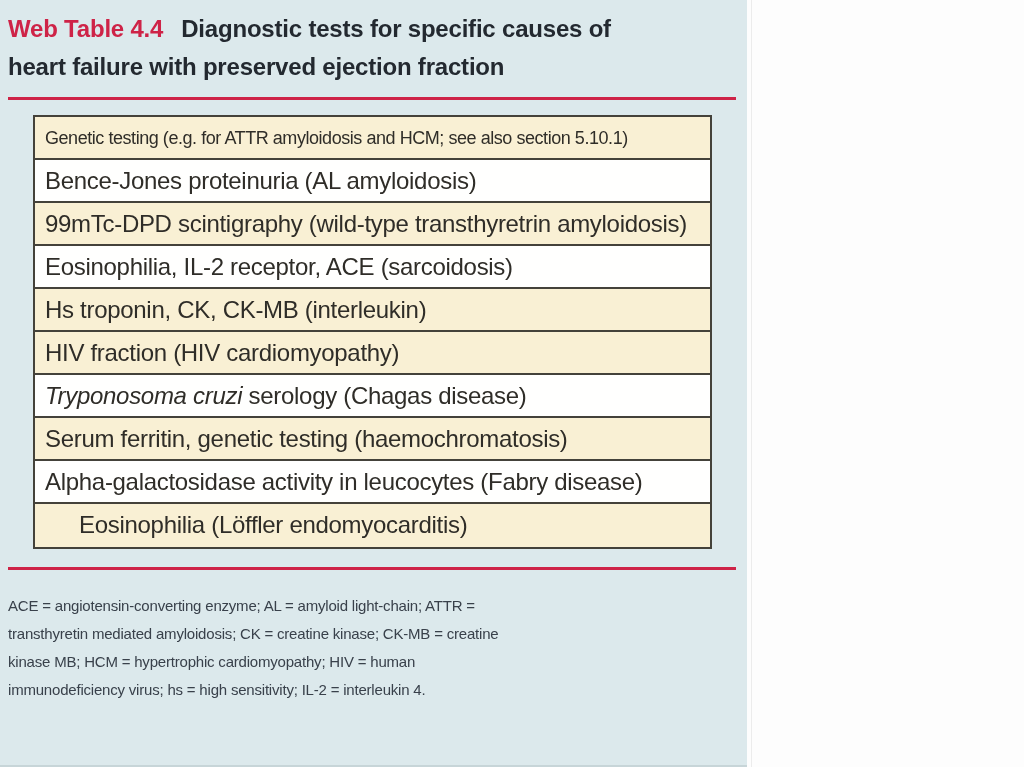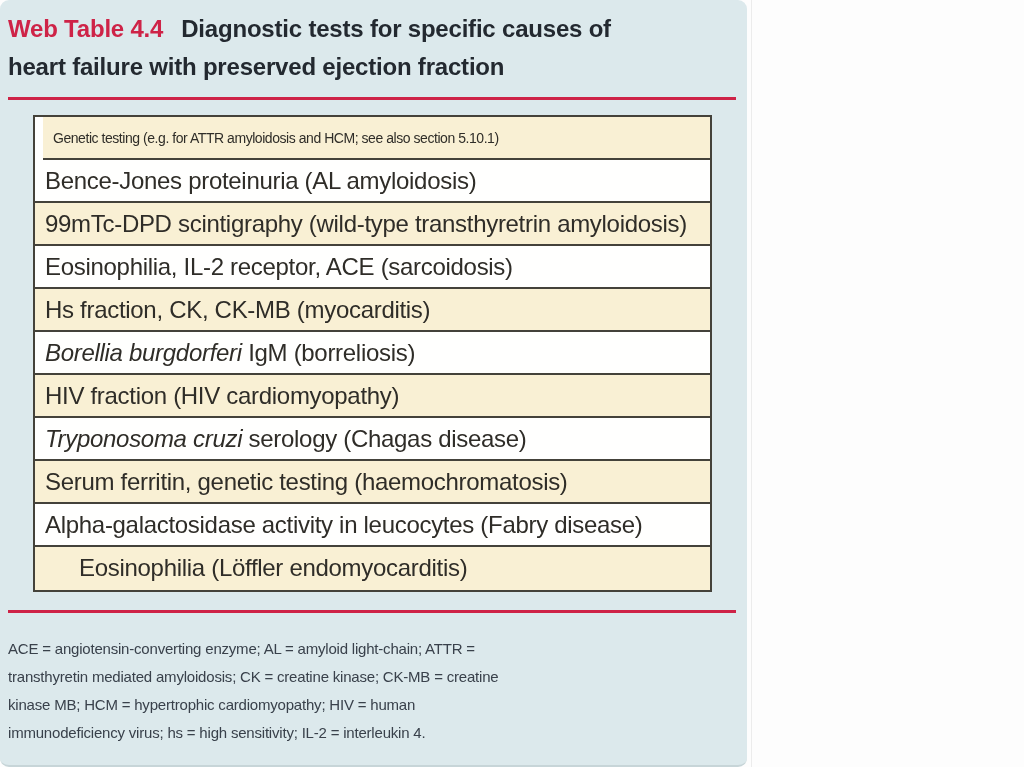--- a/index.html
+++ b/index.html
@@ -15,21 +15,20 @@
   *{box-sizing:border-box;margin:0;padding:0;}
   html,body{width:1024px;height:767px;background:#ffffff;overflow:hidden;}
   body{font-family:"Liberation Sans","DejaVu Sans",sans-serif;position:relative;}
 
   .canvas{position:absolute;left:0;top:0;width:1024px;height:767px;background:#fdfdfd;}
 
   .panel{
     position:absolute;left:0;top:0;width:747px;height:767px;
     background:var(--panel-bg,#dce9ec);
     border-bottom:2px solid #c7d5d8;
-    border-radius:9px;
   }
   .right-edge-line{
     position:absolute;left:751px;top:0;width:1px;height:767px;background:#ececec;
   }
 
   .header{
     padding:10px 8px 0 8px;
     font-size:24px;font-weight:bold;line-height:38px;
     color:var(--title-text,#232930);
     letter-spacing:-0.2px;
@@ -53,21 +52,21 @@
     height:43px;line-height:42px;
     padding-left:10px;
     border-bottom:2px solid var(--border-dark,#44423a);
     font-size:24px;letter-spacing:-0.3px;
     color:var(--row-text,#2f2d28);
     white-space:nowrap;overflow:hidden;
   }
   .row:last-child{border-bottom:none;padding-left:44px;}
   .row.shaded{background:var(--row-shaded,#f9f0d4);}
   .row.plain{background:var(--row-plain,#fffffe);}
-  .row:first-child{font-size:14px;letter-spacing:-0.45px;margin-left:8px;}
+  .row:first-child{font-size:18px;letter-spacing:-0.45px;}
   .row .it{font-style:italic;}
 
   .footnote{
     margin:22px 10px 0 8px;
     font-size:15px;line-height:28px;
     color:var(--footnote-text,#39414b);
     letter-spacing:-0.2px;
   }
 </style>
 </head>
@@ -81,22 +80,21 @@
       <span class="t2">heart failure with preserved ejection fraction</span>
     </div>
 
     <div class="rule top"></div>
 
     <div class="tablewrap">
         <div class="row shaded"><span>Genetic testing (e.g. for ATTR amyloidosis and HCM; see also section 5.10.1)</span></div>
         <div class="row plain"><span>Bence-Jones proteinuria (AL amyloidosis)</span></div>
         <div class="row shaded"><span>99mTc-DPD scintigraphy (wild-type transthyretrin amyloidosis)</span></div>
         <div class="row plain"><span>Eosinophilia, IL-2 receptor, ACE (sarcoidosis)</span></div>
-        <div class="row shaded"><span>Hs fraction, CK, CK-MB (myocarditis)</span></div>
-        <div class="row plain"><span class="it">Borellia burgdorferi</span><span> IgM (borreliosis)</span></div>
+        <div class="row shaded"><span>Hs troponin, CK, CK-MB (interleukin)</span></div>
         <div class="row shaded"><span>HIV fraction (HIV cardiomyopathy)</span></div>
         <div class="row plain"><span class="it">Tryponosoma cruzi</span><span> serology (Chagas disease)</span></div>
         <div class="row shaded"><span>Serum ferritin, genetic testing (haemochromatosis)</span></div>
         <div class="row plain"><span>Alpha-galactosidase activity in leucocytes (Fabry disease)</span></div>
         <div class="row shaded"><span>Eosinophilia (Löffler endomyocarditis)</span></div>
       </div>
 
     <div class="rule bottom"></div>
 
     <div class="footnote">

